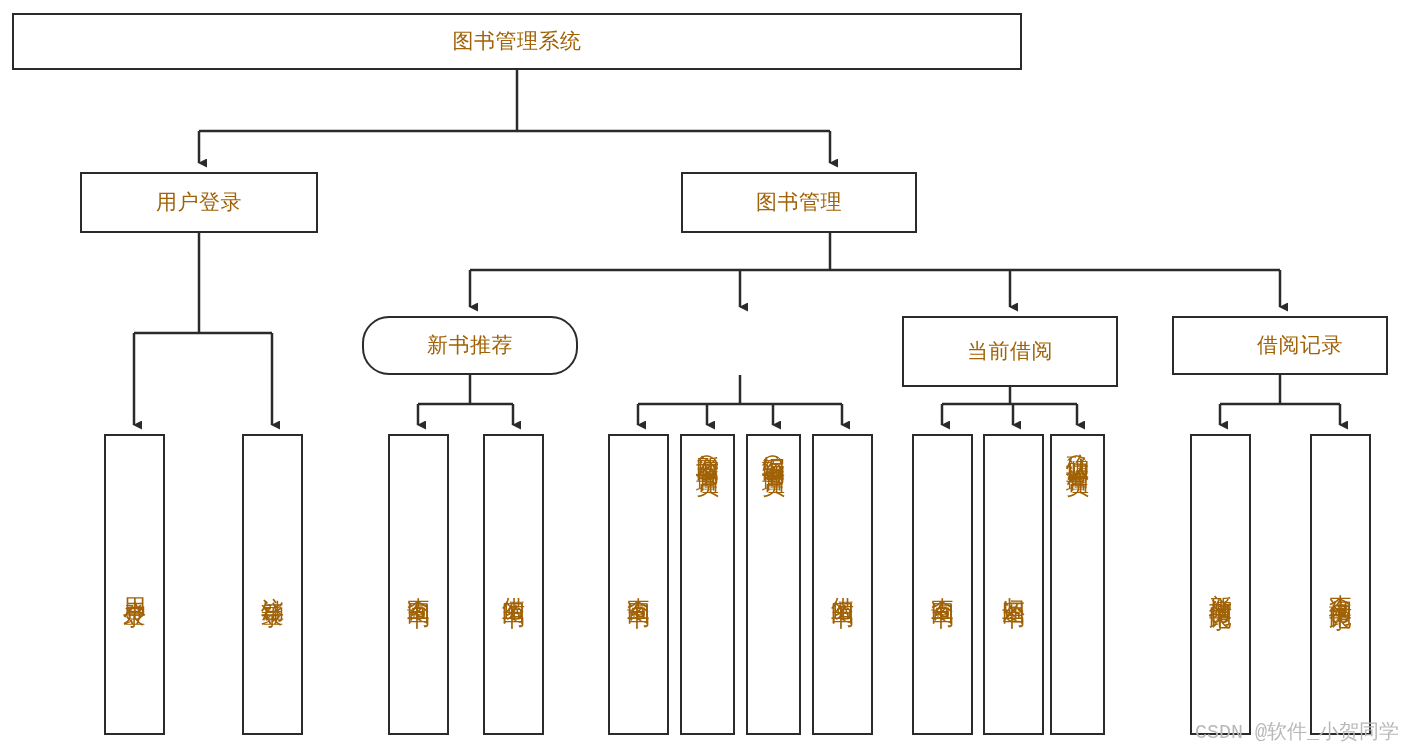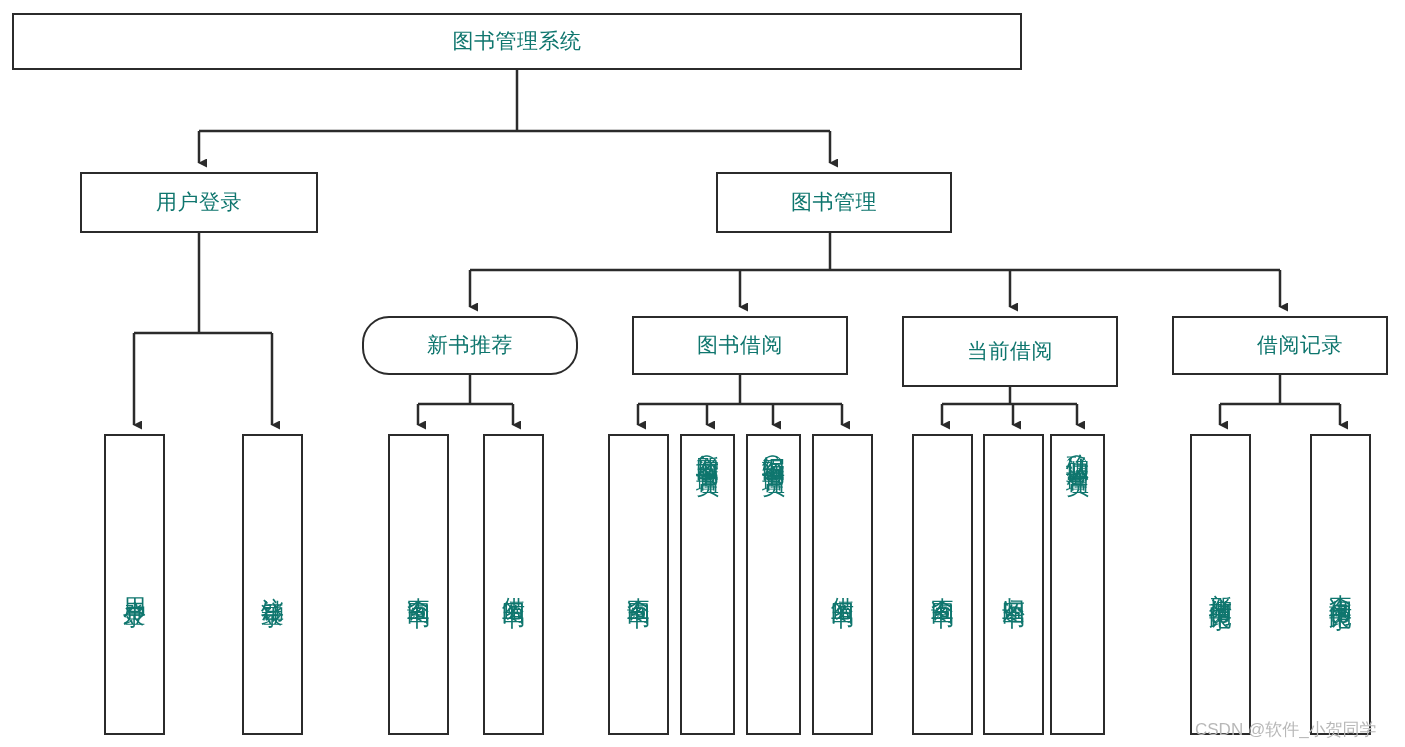--- a/index.html
+++ b/index.html
@@ -25,21 +25,21 @@
     height: 747px;
   }
   .node {
     position: absolute;
     box-sizing: border-box;
     border: 2px solid #2b2b2b;
     background: #ffffff;
     display: flex;
     align-items: center;
     justify-content: center;
-    color: #0f766e;
+    color: #a16207;
     z-index: 2;
   }
   .node-label {
     display: block;
     text-align: center;
     line-height: 1.05;
     white-space: pre;
   }
   .node.horiz .node-label {
     font-size: 21px;
@@ -60,24 +60,24 @@
     letter-spacing: 3px;
     line-height: 1;
     white-space: pre;
   }
   .node.vert.centered {
     align-items: center;
   }
   .watermark {
     position: absolute;
     color: #b8b8b8;
-    font-size: 17px;
+    font-size: 20px;
     z-index: 5;
     white-space: nowrap;
-    font-family: Liberation Sans, sans-serif;
+    font-family: Liberation Mono, monospace;
   }
 </style>
 </head>
 <body>
 
 <div id="canvas">
 
   <svg id="svg-layer" viewBox="0 0 1405 747" xmlns="http://www.w3.org/2000/svg">
     <defs>
       <marker id="arrowhead" markerWidth="10" markerHeight="9" refX="4.5" refY="8" orient="auto" markerUnits="userSpaceOnUse">
@@ -129,29 +129,26 @@
     </g>
   </svg>
 
   <div class="node horiz root" style="left:12px; top:13px; width:1010px; height:57px;">
     <span class="node-label">图书管理系统</span>
   </div>
 
   <div class="node horiz" style="left:80px; top:172px; width:238px; height:61px;">
     <span class="node-label">用户登录</span>
   </div>
-  <div class="node horiz" style="left:716px; top:172px; width:236px; height:61px;">
+  <div class="node horiz" style="left:681px; top:172px; width:236px; height:61px;">
     <span class="node-label">图书管理</span>
   </div>
 
   <div class="node horiz" style="left:362px; top:316px; width:216px; height:59px;border-radius:27px;">
     <span class="node-label">新书推荐</span>
-  </div>
-  <div class="node horiz" style="left:632px; top:316px; width:216px; height:59px;">
-    <span class="node-label">图书借阅</span>
   </div>
   <div class="node horiz" style="left:902px; top:316px; width:216px; height:71px;">
     <span class="node-label">当前借阅</span>
   </div>
   <div class="node horiz" style="left:1172px; top:316px; width:216px; height:59px;padding-left:40px;">
     <span class="node-label">借阅记录</span>
   </div>
 
   <div class="node vert centered" style="left:104px; top:434px; width:61px; height:301px;">
     <span class="node-label">用户登录</span>

